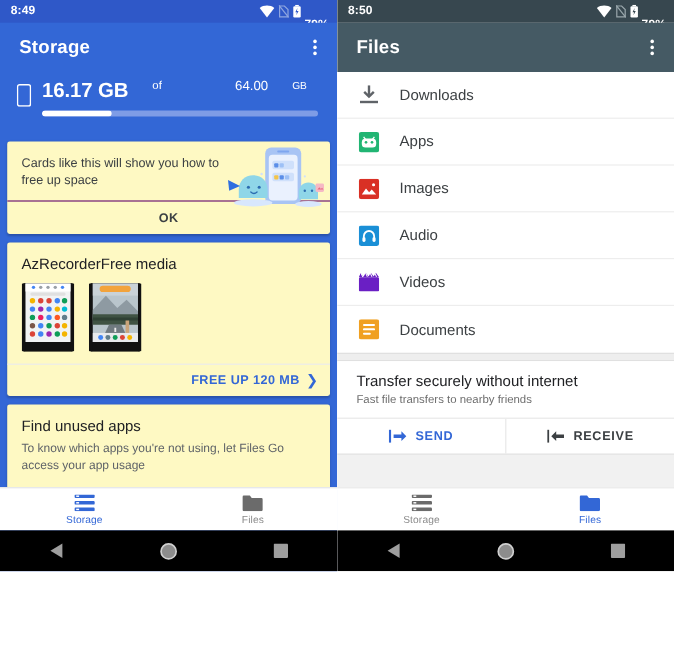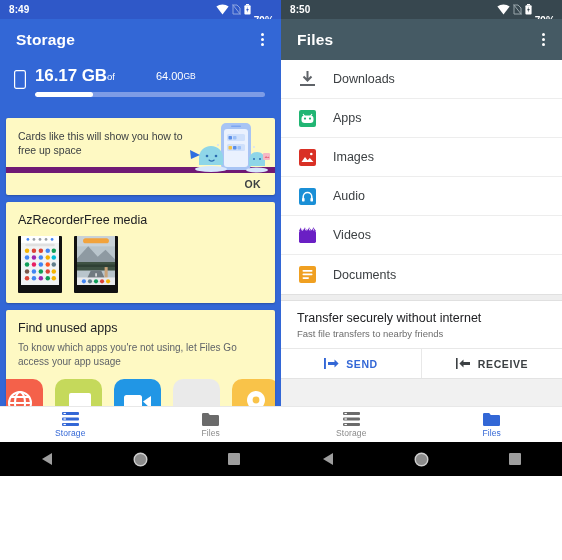--- a/index.html
+++ b/index.html
@@ -43,21 +43,21 @@
 
   
   .storage-summary {
     background: #3367d6;
     flex: 0 0 50px;
     padding: 6px 16px 0 14px;
     display: flex; align-items: flex-start; gap: 9px;
   }
   .phone-glyph { margin-top: 4px; }
   .summary-text { flex: 1; }
-  .sum-line { display: flex; align-items: center; gap: 0; color: #fff; }
+  .sum-line { display: flex; align-items: flex-start; gap: 20px; color: #fff; }
   .sum-used { font-size: 17px; font-weight: bold; letter-spacing: -.1px; }
   .sum-of { font-size: 9.5px; }
   .sum-total { font-size: 11px; padding-left: 41px; }
   .sum-total-unit { font-size: 8.5px; }
   .progress-track {
     margin-top: 6px; height: 5px; border-radius: 3px;
     background: #7e9ce6; width: 100%; overflow: hidden;
   }
   .progress-fill { height: 100%; border-radius: 3px; background: #ffffff; }
 
@@ -69,22 +69,22 @@
   }
   .card {
     background: #fef9c3; border-radius: 2px;
     box-shadow: 0 1px 2px rgba(0,0,0,.22);
     overflow: hidden; flex: none;
   }
   .card-body { padding: 11px 12px 10px 12px; position: relative; }
   .card-promo-text { font-size: 10.5px; color: #3c4043; line-height: 14px; max-width: 165px; }
   .promo-illustration { position: absolute; right: 4px; top: 2px; }
   .card-actions {
-    border-top: 6px solid #701a75;
-    height: 28px; display: flex; align-items: center; justify-content: flex-end;
+    border-top: 1px solid #701a75;
+    height: 28px; display: flex; align-items: center; justify-content: center;
     padding: 0 14px;
   }
   .action-link { font-size: 10.5px; color: #3367d6; font-weight: bold; letter-spacing: .4px; cursor: pointer; }
   .action-link.muted { color: #3c4043; font-weight: bold; }
   .card-title { font-size: 12.5px; color: #202124; margin-bottom: 9px; }
   .thumbs { display: flex; gap: 12px; }
   .thumb {
     width: 44px; height: 57px; border-radius: 1px; overflow: hidden;
     background: #111; position: relative;
     border-left: 3px solid #111; border-right: 3px solid #111;
@@ -303,20 +303,24 @@
                 <rect y="48" width="44" height="9" fill="#e8eaed"></rect>
                 <circle cx="8" cy="52.5" r="2.4" fill="#4285f4"></circle>
                 <circle cx="15" cy="52.5" r="2.4" fill="#607d8b"></circle>
                 <circle cx="22" cy="52.5" r="2.4" fill="#0f9d58"></circle>
                 <circle cx="29" cy="52.5" r="2.4" fill="#db4437"></circle>
                 <circle cx="36" cy="52.5" r="2.4" fill="#f4b400"></circle>
               </svg>
             </div>
           </div>
         </div>
+        <div class="free-up-row">
+          <span class="action-link">FREE UP 120 MB</span>
+          <span class="chev">❯</span>
+        </div>
       </div>
 
       <div class="card">
         <div class="card-body">
           <div class="unused-title">Find unused apps</div>
           <div class="unused-desc">To know which apps you're not using, let Files Go access your app usage</div>
           <div class="app-row">
             <div class="app-icon" style="background:#f4614a">
               <svg width="26" height="26" viewBox="0 0 26 26">
                   <circle cx="13" cy="13" r="11" fill="none" stroke="#fff" stroke-width="2"></circle>

